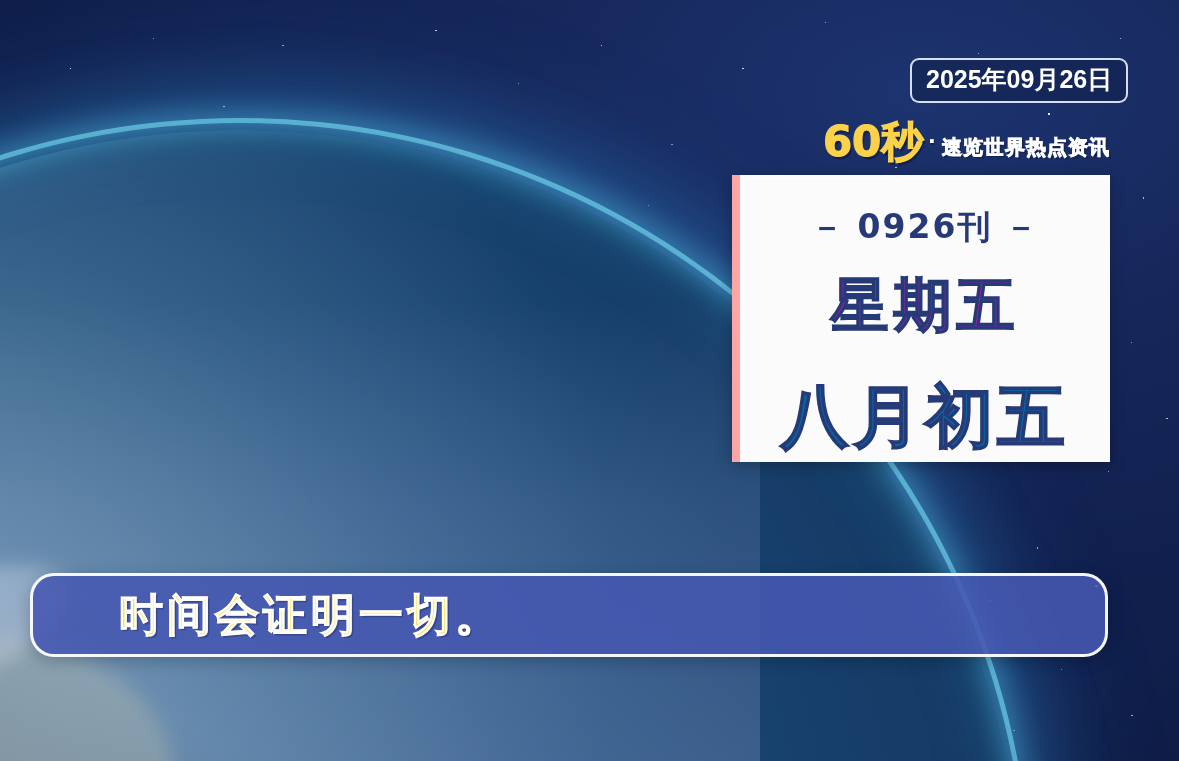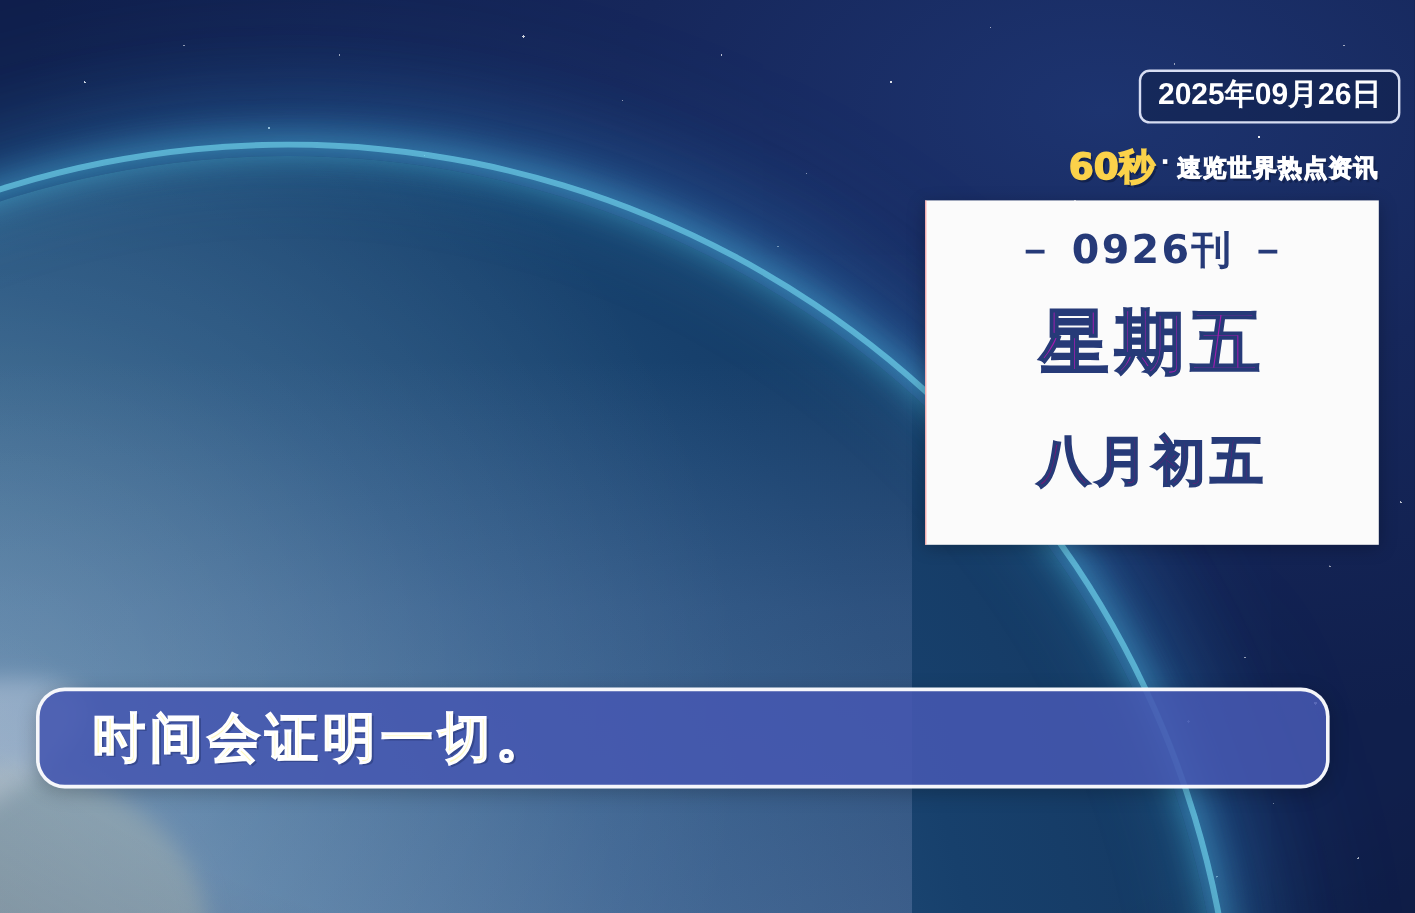--- a/index.html
+++ b/index.html
@@ -143,21 +143,21 @@
     line-height:1.18;
     letter-spacing:10px;
     white-space:nowrap;
     -webkit-text-stroke:3px currentColor;
   }
   .title-jinri{ color:#FAE98D; text-shadow:5px 6px 0 rgba(12,26,62,.34); }
   .title-xinwen{ color:#FFFFFF; text-shadow:5px 6px 0 rgba(20,40,80,.30); margin-top:-14px; }
 
   
   .right-col{
-    position:absolute; left:771px; top:58px; width:378px;
+    position:absolute; left:732px; top:58px; width:378px;
     z-index:20;
   }
 
   
   .date-pill{
     display:inline-block;
     margin-left:178px;
     padding:5px 14px 7px;
     border:2px solid rgba(232,238,255,.92);
     border-radius:9px;
@@ -173,21 +173,21 @@
   
   .tagline{
     margin-top:18px;
     text-align:right;
     white-space:nowrap;
     font-weight:700;
     line-height:1;
   }
   .tag-60{
     font-family:"DejaVu Sans","Liberation Sans",sans-serif;
-    font-size:30px;
+    font-size:42px;
     color:#FBD24A;
     -webkit-text-stroke:1.2px #FBD24A;
     text-shadow:2px 3px 0 rgba(10,22,56,.55);
     vertical-align:-2px;
   }
   .tag-dot{
     font-size:26px; color:#ffffff; padding:0 5px; vertical-align:4px;
     text-shadow:1px 2px 0 rgba(10,22,56,.45);
   }
   .tag-rest{
@@ -195,66 +195,67 @@
     -webkit-text-stroke:.9px #ffffff;
     letter-spacing:1px;
     text-shadow:2px 2px 0 rgba(10,22,56,.45);
   }
 
   
   .info-card{
     margin-top:12px;
     width:378px; height:287px;
     background:#FBFBFB;
-    border-left:1px solid #fca5a5;
+    border-left:8px solid #fca5a5;
     box-shadow:0 3px 14px rgba(0,0,0,.26);
     display:flex; flex-direction:column;
-    align-items:center; justify-content:flex-start;
+    align-items:center; justify-content:center;
     padding-top:19px;
     color:#263A78;
   }
   .issue-row{
     font-family:"DejaVu Sans","Liberation Sans",sans-serif;
     font-size:33px; font-weight:700; letter-spacing:2px;
     color:#263A78; white-space:nowrap;
   }
   .issue-row .dash{ padding:0 12px; font-weight:700; }
   .weekday{
     margin-top:26px;
     font-size:58px; font-weight:700; letter-spacing:5px;
     color:#a21caf; line-height:1;
     -webkit-text-stroke:1.5px #263A78;
   }
   .lunar{
     margin-top:48px;
-    font-size:44px; font-weight:700; letter-spacing:4px;
-    color:#701a75; line-height:1;
+    font-size:68px; font-weight:700; letter-spacing:4px;
+    color:#0369a1; line-height:1;
     -webkit-text-stroke:1.5px #263A78;
   }
 
   
   .quote-bar{
     position:absolute;
     left:30px; top:573px;
     width:1078px; height:84px;
     background:rgba(70,88,176,.88);
     border:3px solid rgba(255,255,255,.95);
     border-radius:24px;
     display:flex; align-items:center;
     padding-left:44px;
     box-shadow:0 4px 16px rgba(0,0,0,.22);
     z-index:20;
   }
   .quote-text{
-    color:#fef9c3;
+    color:#fde047;
     font-size:44px;
     font-weight:700;
     letter-spacing:4px;
     white-space:nowrap;
     text-shadow:2px 2px 0 rgba(20,34,80,.35);
+    margin-left:42px;
     -webkit-text-stroke:1px #ffffff;
   }
 </style>
 </head>
 <body>
 
 <div class="stage">
 
   <div class="space"></div>
   <div class="stars"></div>

